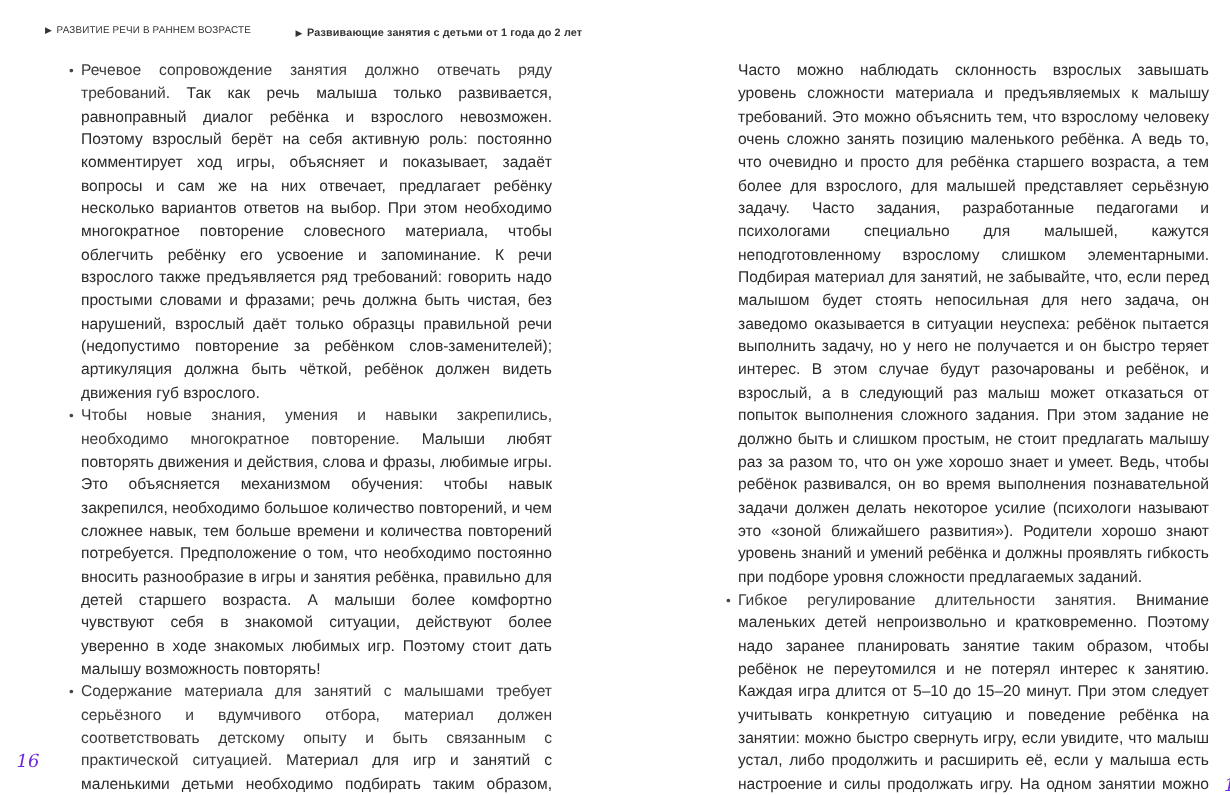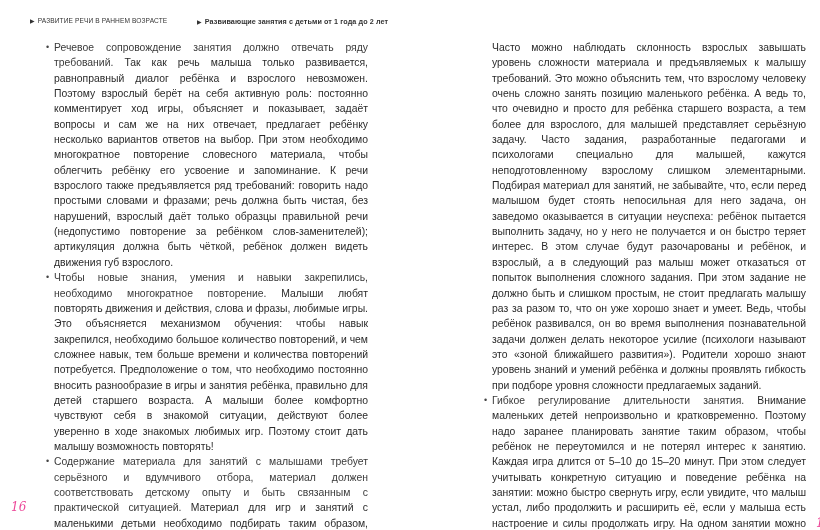--- a/index.html
+++ b/index.html
@@ -17,21 +17,21 @@
   .running-head .tri { font-size: 6px; margin-right: 3px; }
   .rh-section { left: 30px; }
   .rh-chapter { left: 197px; font-weight: bold; font-size: 7.2px; }
   .col { position: absolute; top: 40px; font-size: 10.4px; line-height: 15.35px; text-align: justify; }
   .page-left .col { left: 54px; width: 314px; }
   .page-right .col { left: 62px; width: 314px; }
   .para { margin: 0; }
   .bullet { position: relative; margin: 0; }
   .bullet .dot { position: absolute; left: -8px; top: 0; font-size: 9px; color: #444; }
   .ital { color: #3a3a3a; }
-  .folio { position: absolute; top: 500px; font-family: "DejaVu Serif", serif; font-style: italic; font-size: 12px; color: #ec4899; }
+  .folio { position: absolute; top: 500px; font-family: "DejaVu Serif", serif; font-style: italic; font-size: 12px; color: #6d28d9; }
   .page-left .folio { left: 11px; }
   .page-right .folio { left: 386px; margin-top: 16px; }
 </style>
 </head>
 <body>
 
 <div class="page page-left">
   <div class="running-head rh-section">
     <span class="tri">▶</span><span>РАЗВИТИЕ РЕЧИ В РАННЕМ ВОЗРАСТЕ</span>
   </div>

